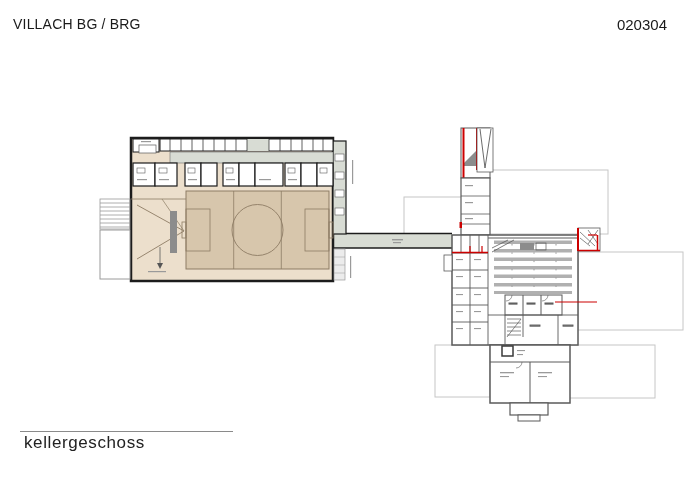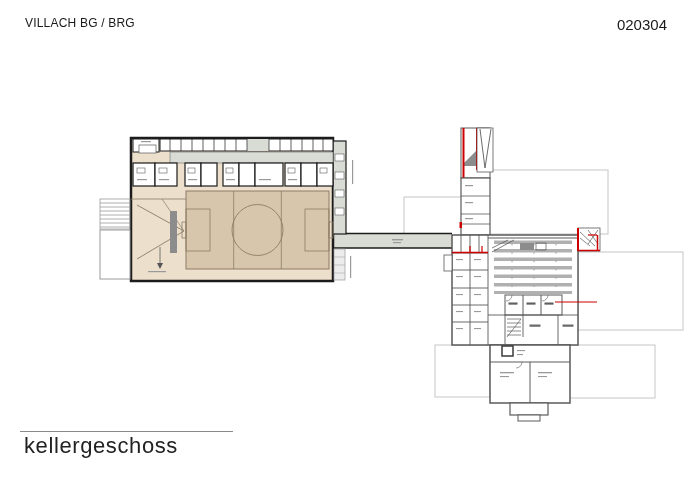--- a/index.html
+++ b/index.html
@@ -7,24 +7,24 @@
     --hall-floor:#ecdfcc; --court-fill:#d7c6ac; --court-line:#8d7c64;
     --corridor-fill:#d8dcd4; --accent-red:#cc0000; --faint-outline:#c6c6c6;
     --shelving-gray:#b0b0b0; --stair-gray:#8c8c8c; --text:#1a1a1a;
   }
   html,body{margin:0;padding:0;}
   body{
     width:695px;height:491px;position:relative;overflow:hidden;
     background:var(--background);
     font-family:"Liberation Sans", sans-serif;color:var(--text);
   }
-  .page-title{position:absolute;left:25px;top:16px;font-size:12px;letter-spacing:.2px;}
+  .page-title{position:absolute;left:13px;top:16px;font-size:14px;letter-spacing:.2px;}
   .drawing-number{position:absolute;right:28px;top:16px;font-size:15px;}
   .floor-rule{position:absolute;left:20px;top:431px;width:213px;border-top:1px solid #8a8a8a;height:0;}
-  .floor-label{position:absolute;left:24px;top:433px;font-size:22px;letter-spacing:.6px;color:#222;}
+  .floor-label{position:absolute;left:24px;top:433px;font-size:17px;letter-spacing:.6px;color:#222;}
   svg{position:absolute;left:0;top:0;}
   .f-hall{fill:var(--hall-floor);}
   .f-court{fill:var(--court-fill);}
   .f-corr{fill:var(--corridor-fill);}
   .f-white{fill:#ffffff;}
   .f-shelf{fill:var(--shelving-gray);}
   .f-stair{fill:var(--stair-gray);}
   .s-dark{stroke:var(--wall-dark);}
   .s-gray{stroke:var(--wall-gray);}
   .s-lgray{stroke:#9a9a9a;}

